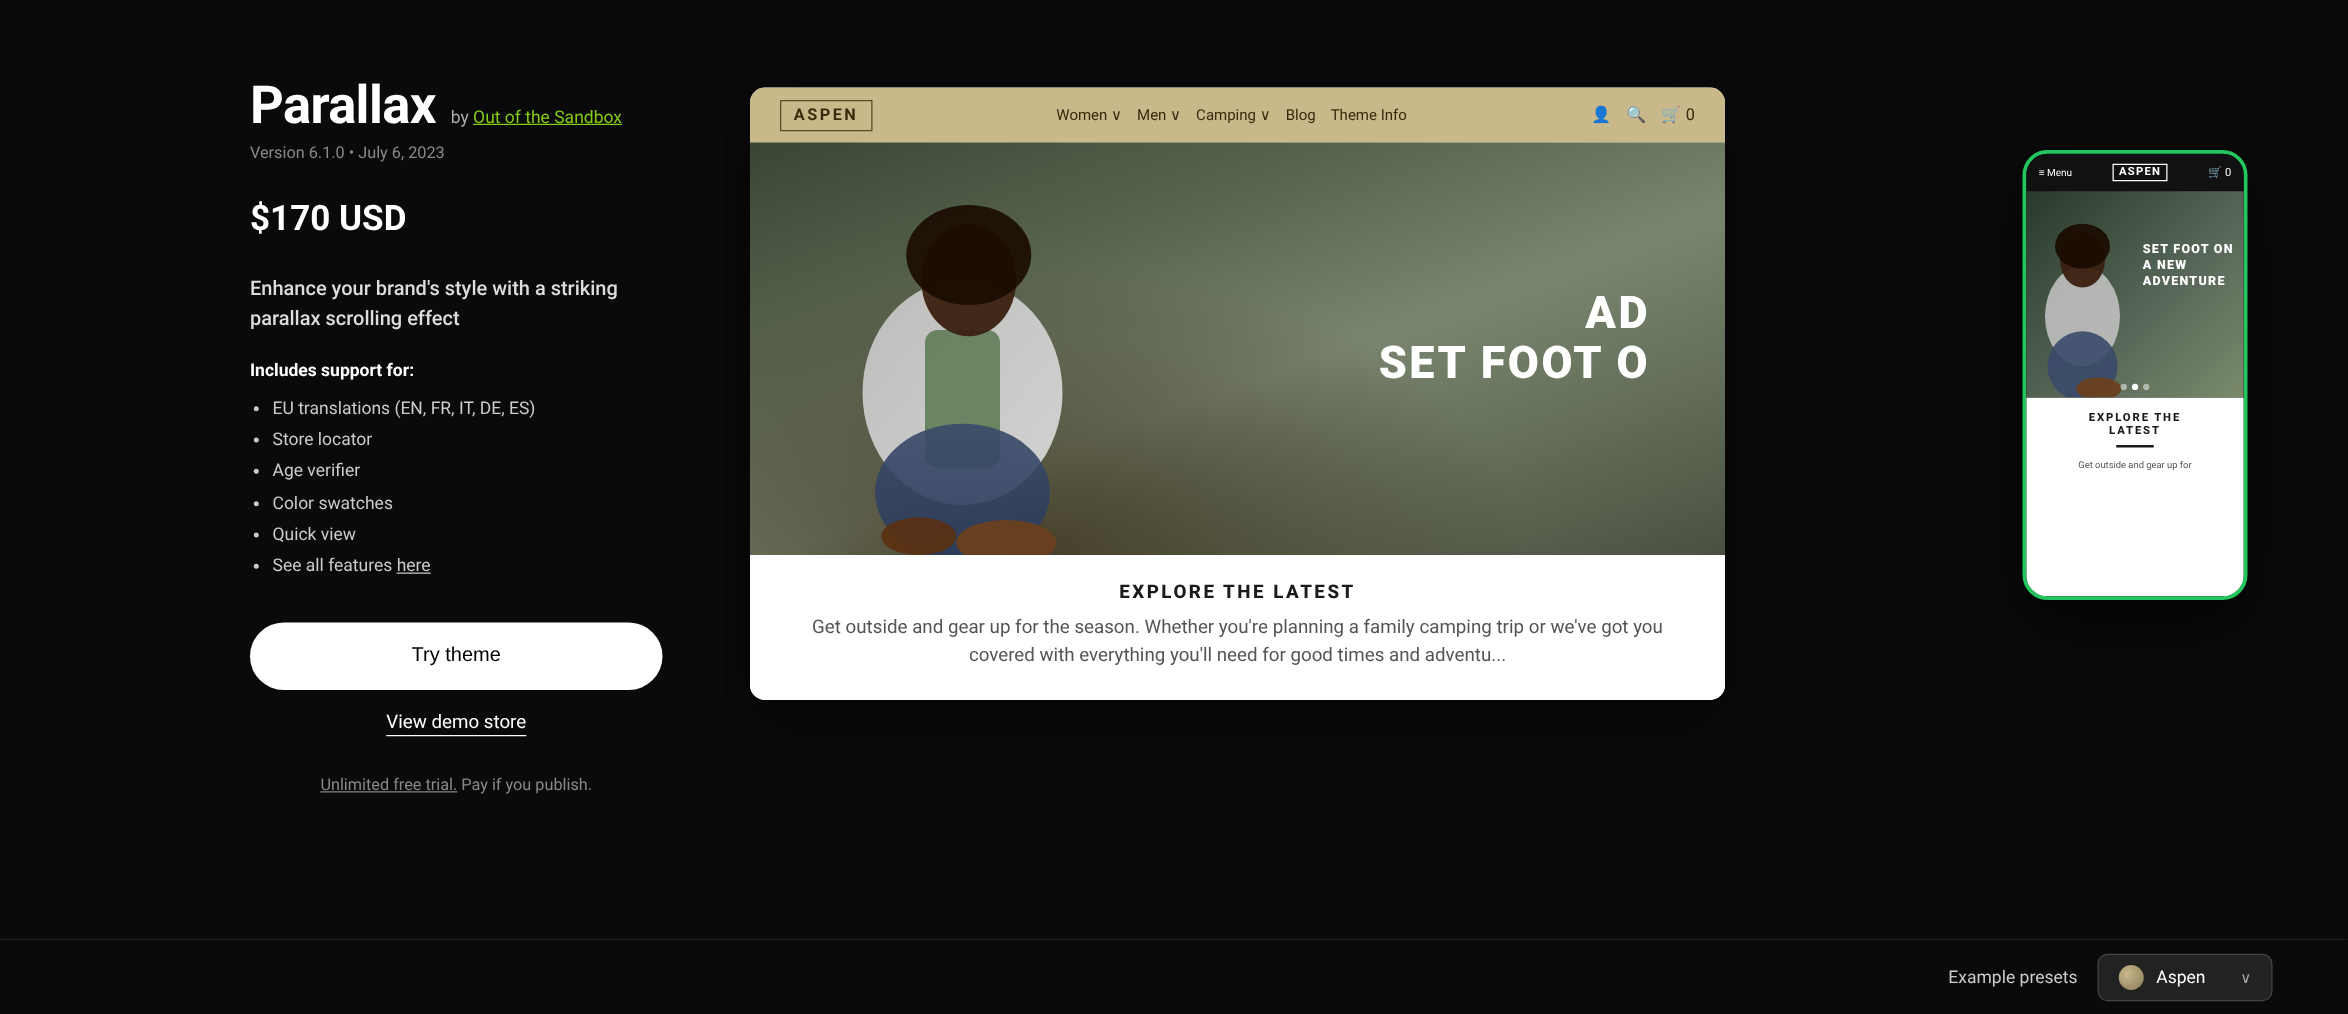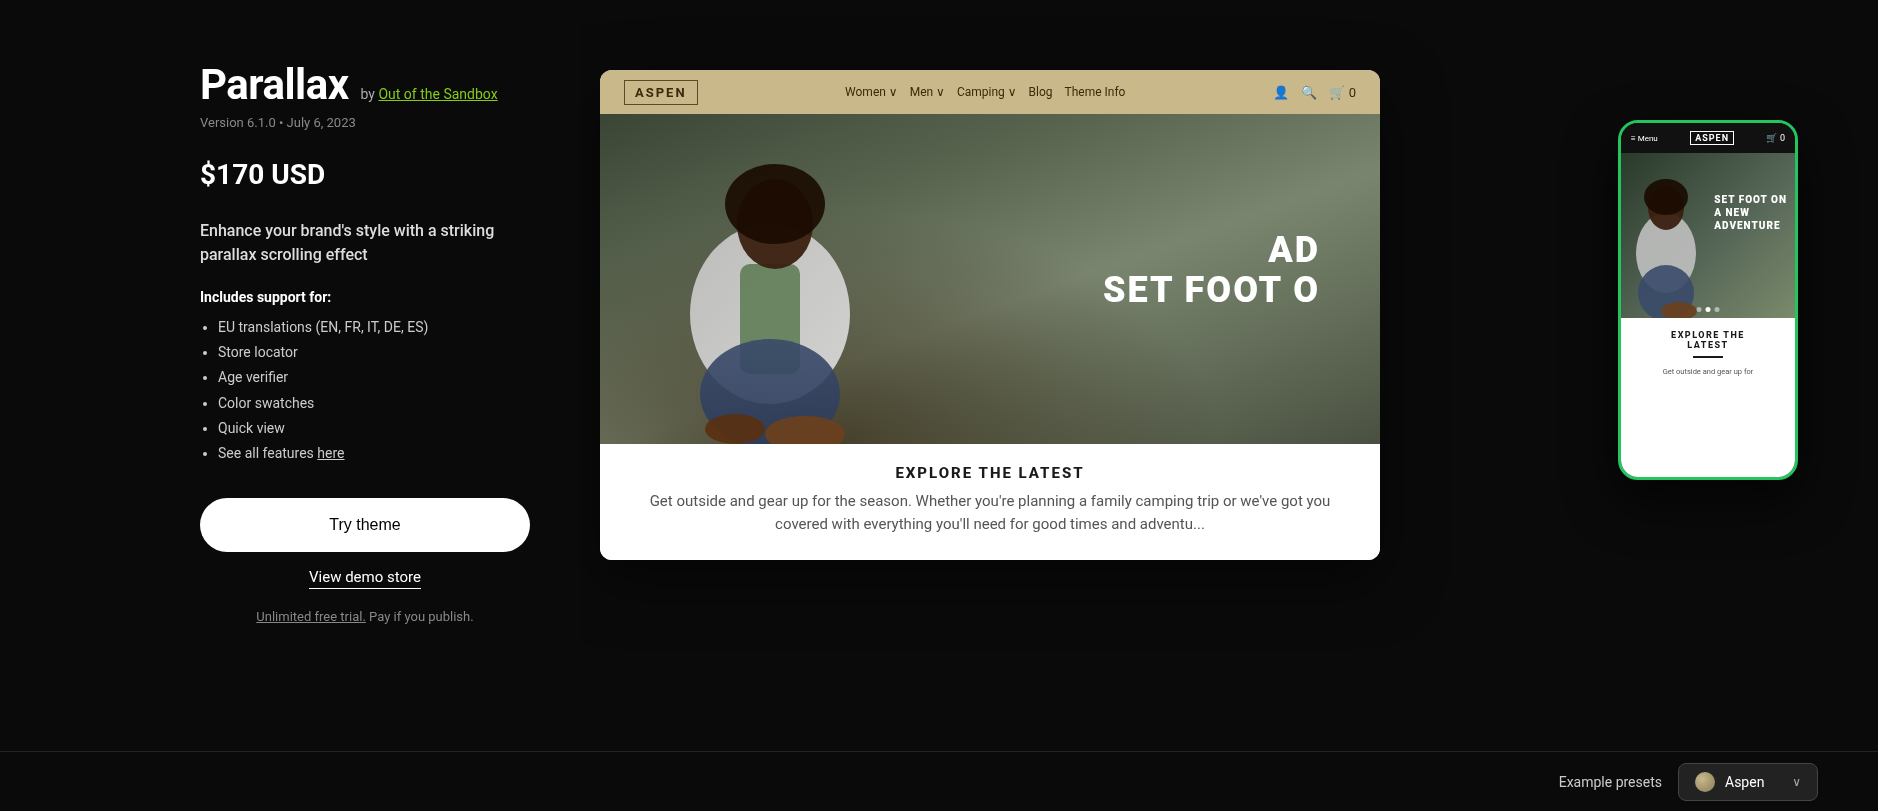--- a/index.html
+++ b/index.html
@@ -112,21 +112,21 @@
     .view-demo-link {
       font-size: 15px;
       color: #fff;
       text-decoration: none;
       text-align: center;
       display: block;
       max-width: 370px;
       padding-bottom: 2px;
       border-bottom: 1px solid #fff;
       width: fit-content;
-      margin: 0 auto 20px;
+      margin: 0 auto 32px;
     }
 
     .free-trial-text {
       font-size: 13px;
       color: #888;
       text-align: left;
       max-width: 370px;
       margin: 0 auto;
     }
 

